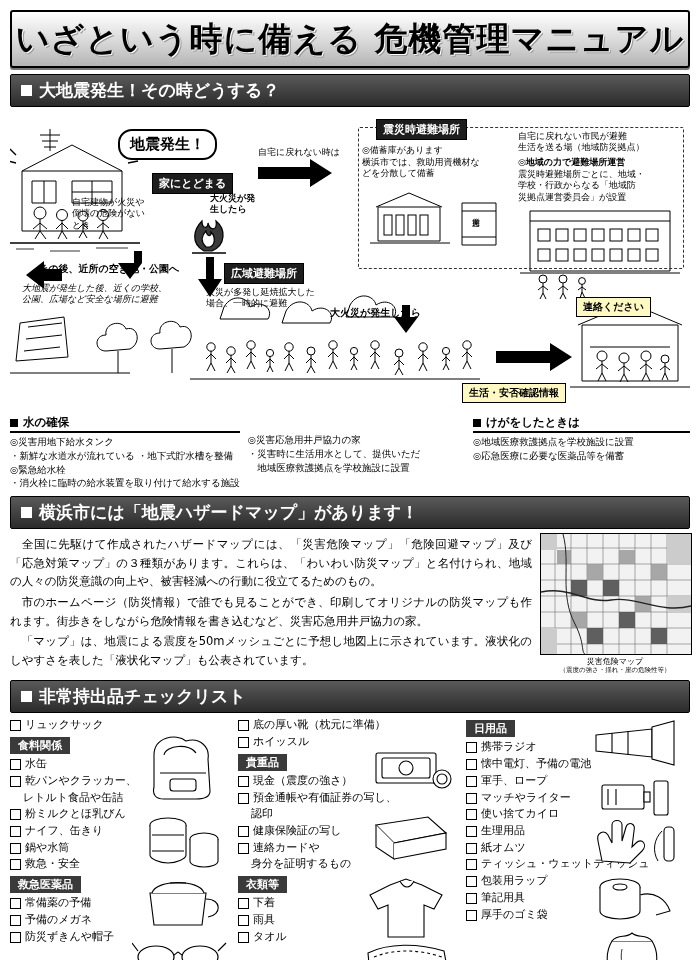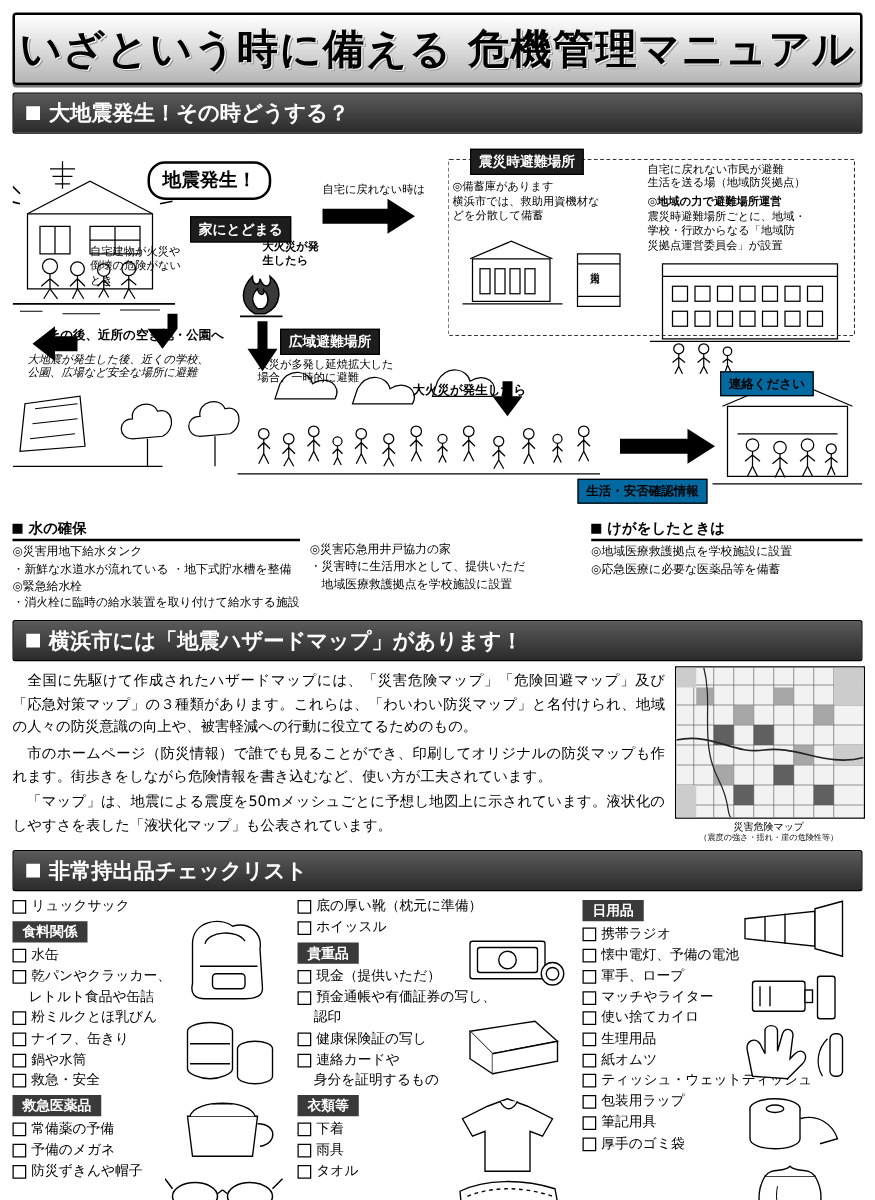--- a/index.html
+++ b/index.html
@@ -42,21 +42,21 @@
     position:relative;height:300px;border:0;
     background:#fff;
     overflow:hidden;
   }
   .ill-bg{position:absolute;inset:0;}
 
   .cap{
     position:absolute;font-size:9px;line-height:1.25;
   }
   .lbl{
-    position:absolute;background:#0369a1;border:1.5px solid #000;
+    position:absolute;background:#fef9c3;border:1.5px solid #000;
     font-size:11px;font-weight:bold;padding:2px 6px;white-space:nowrap;
   }
   .lbl.dark{background:#1d1d1d;color:#fff;border-color:#000;}
   .bubble{
     position:absolute;background:#fff;border:2px solid #000;border-radius:14px;
     font-size:15px;font-weight:bold;padding:4px 10px;white-space:nowrap;
   }
   .dashbox{
     position:absolute;border:1.5px dashed #333;border-radius:2px;
   }
@@ -390,21 +390,21 @@
   </div>
 
   <div class="sec-head">
     <span class="sq"></span>
     <span>横浜市には「地震ハザードマップ」があります！</span>
   </div>
 
   <div class="sec2">
     <div class="txt">
       <p style="margin:0 0 2px 0;">　全国に先駆けて作成されたハザードマップには、「災害危険マップ」「危険回避マップ」及び「応急対策マップ」の３種類があります。これらは、「わいわい防災マップ」と名付けられ、地域の人々の防災意識の向上や、被害軽減への行動に役立てるためのもの。</p>
-      <p style="margin:0 0 2px 0;">　市のホームページ（防災情報）で誰でも見ることができ、印刷してオリジナルの防災マップも作れます。街歩きをしながら危険情報を書き込むなど、使い方が工夫されています。</p>
+      <p style="margin:0 0 2px 0;">　市のホームページ（防災情報）で誰でも見ることができ、印刷してオリジナルの防災マップも作れます。街歩きをしながら危険情報を書き込むなど、災害応急用井戸協力の家。</p>
       <p style="margin:0;">　「マップ」は、地震による震度を50mメッシュごとに予想し地図上に示されています。液状化のしやすさを表した「液状化マップ」も公表されています。</p>
     </div>
     <div class="mapbox">
       <div class="mapimg">
         <svg width="150" height="120" viewBox="0 0 150 120">
           <rect x="0" y="0" width="150" height="120" fill="#f2f2f2"></rect>
           <g stroke="#555" fill="none" stroke-width=".5">
             <path d="M0 14 H150 M0 30 H150 M0 46 H150 M0 62 H150 M0 78 H150 M0 94 H150 M0 110 H150"></path>
             <path d="M14 0 V120 M30 0 V120 M46 0 V120 M62 0 V120 M78 0 V120 M94 0 V120 M110 0 V120 M126 0 V120"></path>
           </g>
@@ -535,21 +535,21 @@
           <span class="box"></span>
           <span class="tx">底の厚い靴（枕元に準備）</span>
         </div>
       <div class="citem">
           <span class="box"></span>
           <span class="tx">ホイッスル</span>
         </div>
       <div class="grp">貴重品</div>
       <div class="citem">
           <span class="box"></span>
-          <span class="tx">現金（提供いただ）</span>
+          <span class="tx">現金（震度の強さ）</span>
         </div>
       <div class="citem">
           <span class="box"></span>
           <span class="tx">預金通帳や有価証券の写し、</span>
         </div>
       <div class="citem" style="padding-left:13px;">
           <span class="tx">認印</span>
         </div>
       <div class="citem">
           <span class="box"></span>

